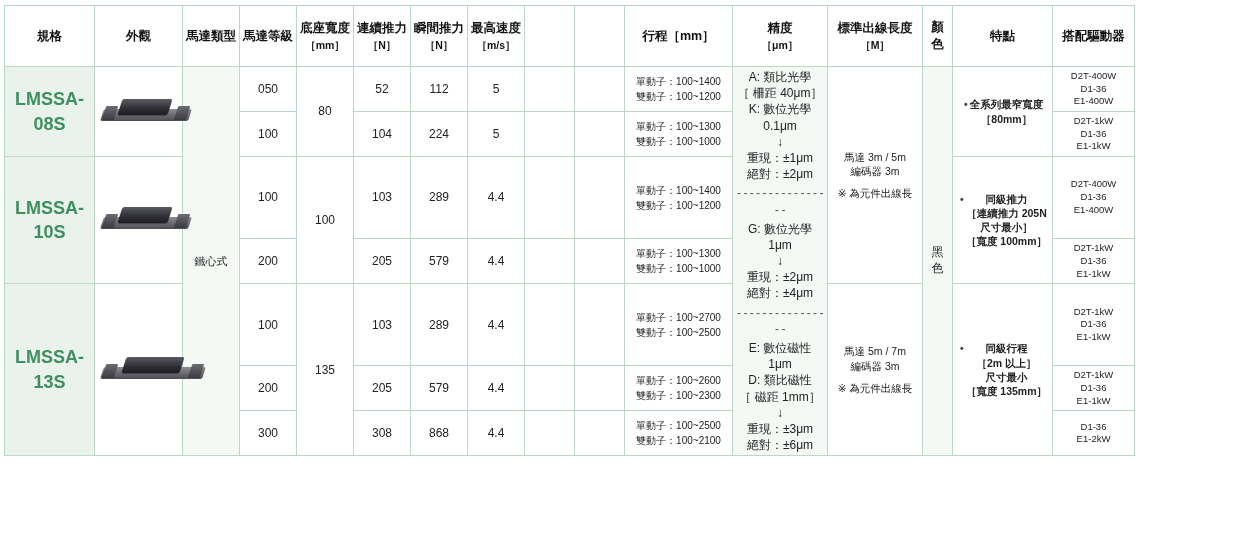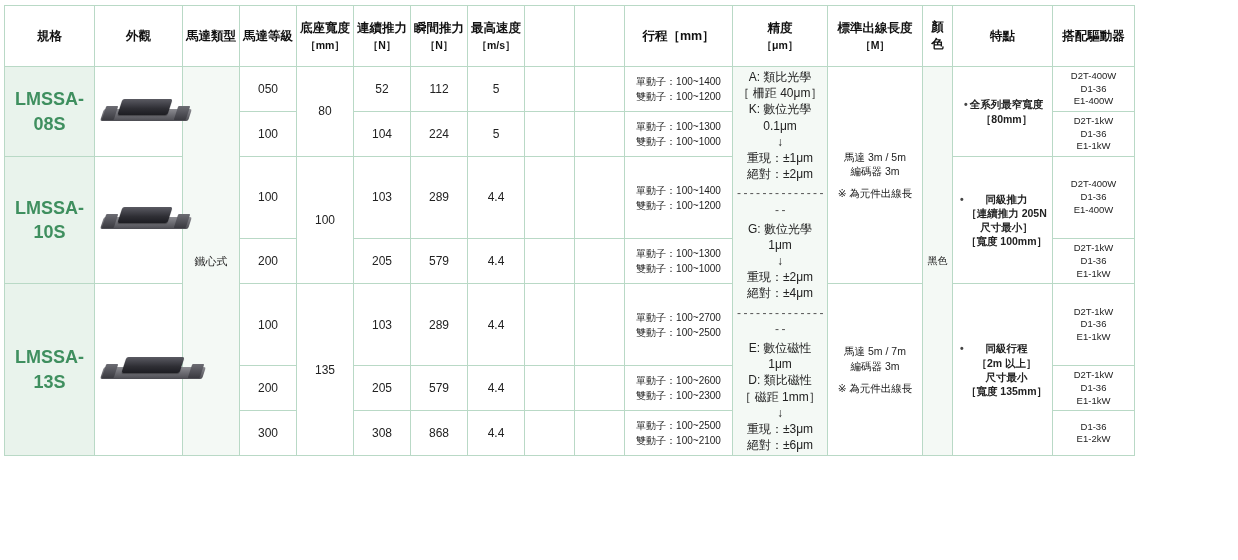--- a/index.html
+++ b/index.html
@@ -56,21 +56,21 @@
   }
   .acc{
     font-size:12px;
     line-height:1.55;
     text-align:center;
     padding:4px 2px;
     margin-left:24px;
   }
   .acc .dash{color:#555;letter-spacing:-0.5px;display:block;margin:3px 0;}
   .cable{font-size:10.5px;line-height:1.6;}
-  .color-cell{font-size:10px;}
+  .color-cell{font-size:12px;font-family:Liberation Mono, monospace;}
   .feature{
     font-size:10.5px;
     text-align:left;
     line-height:1.6;
     padding-left:10px;
     font-weight:bold;
   }
   .feature .bullet{display:inline-block;width:8px;color:#444;}
   .feature .ftxt{display:inline-block;vertical-align:top;}
   .drv{font-size:9.5px;line-height:1.55;}

